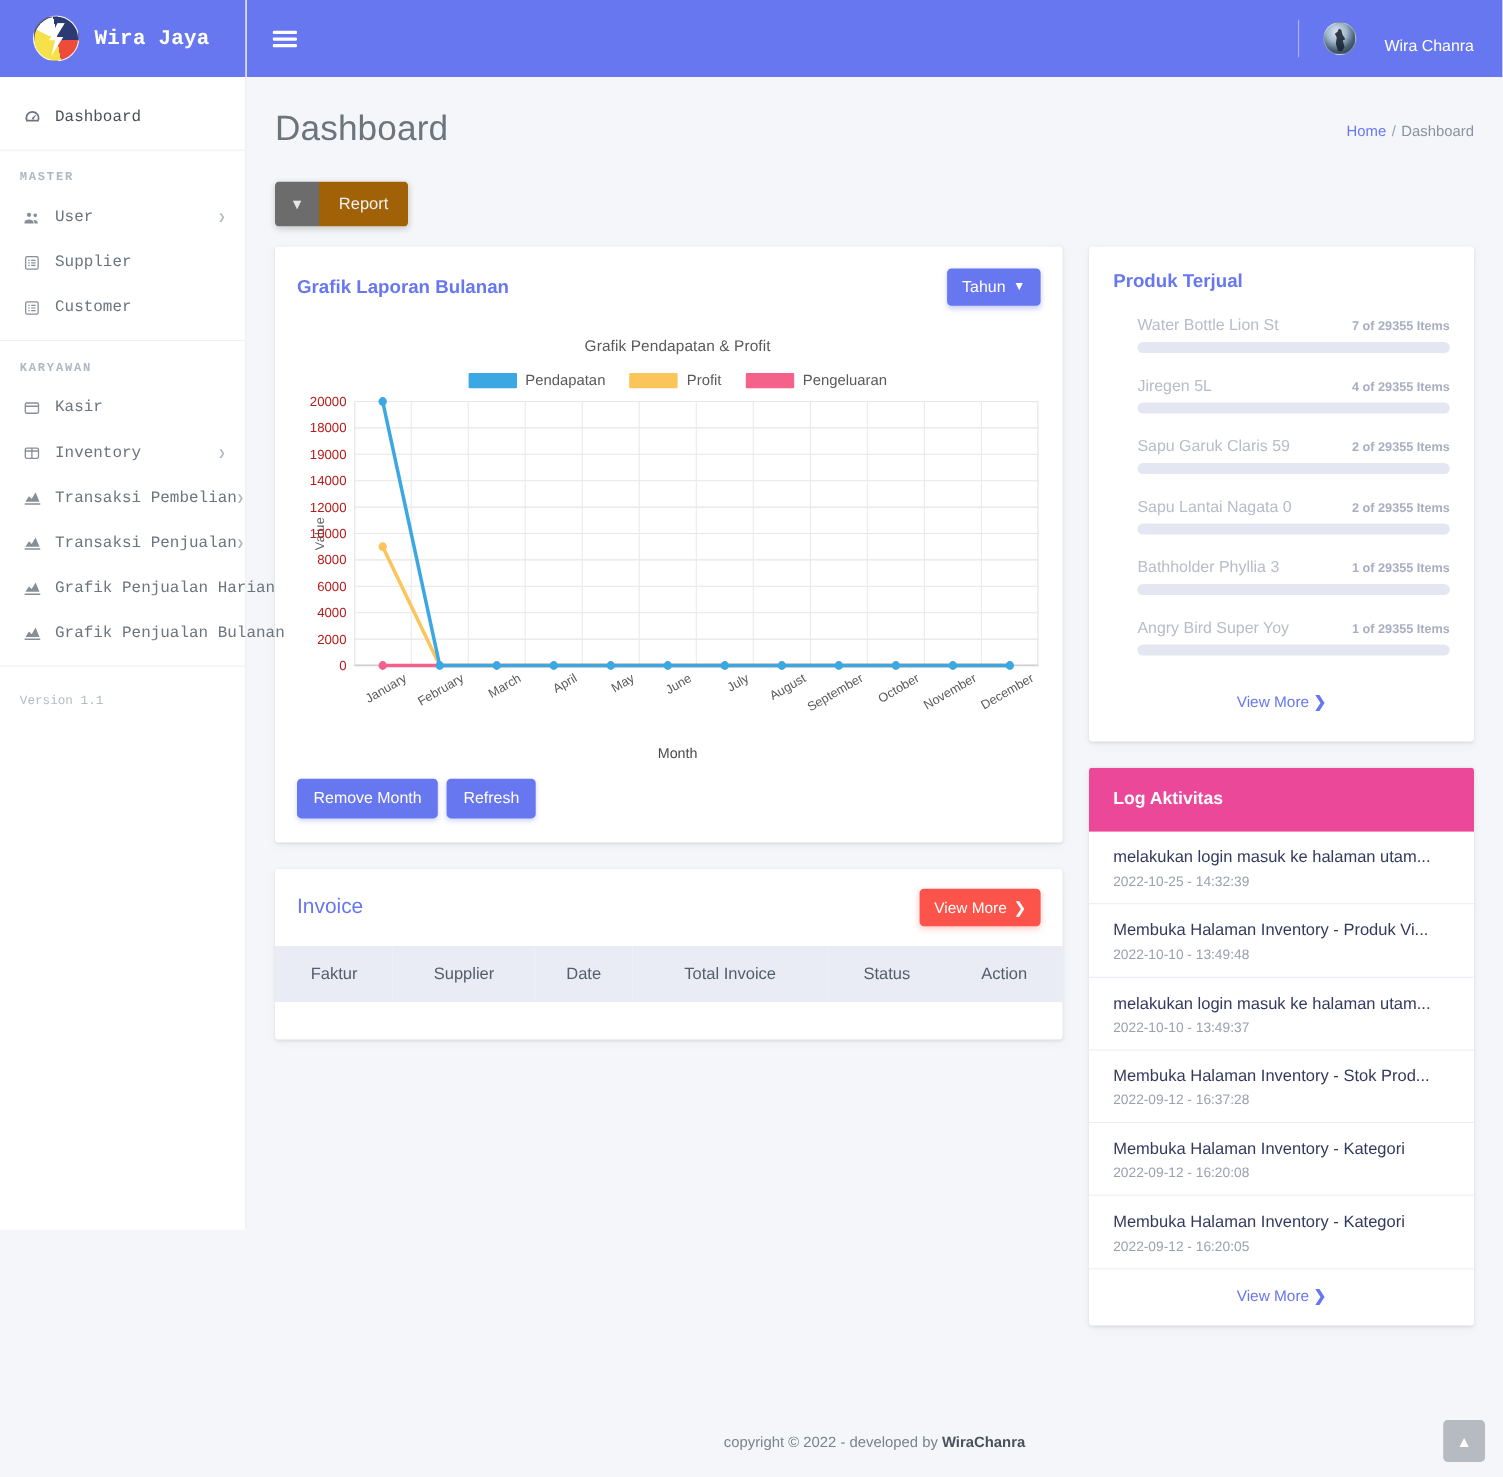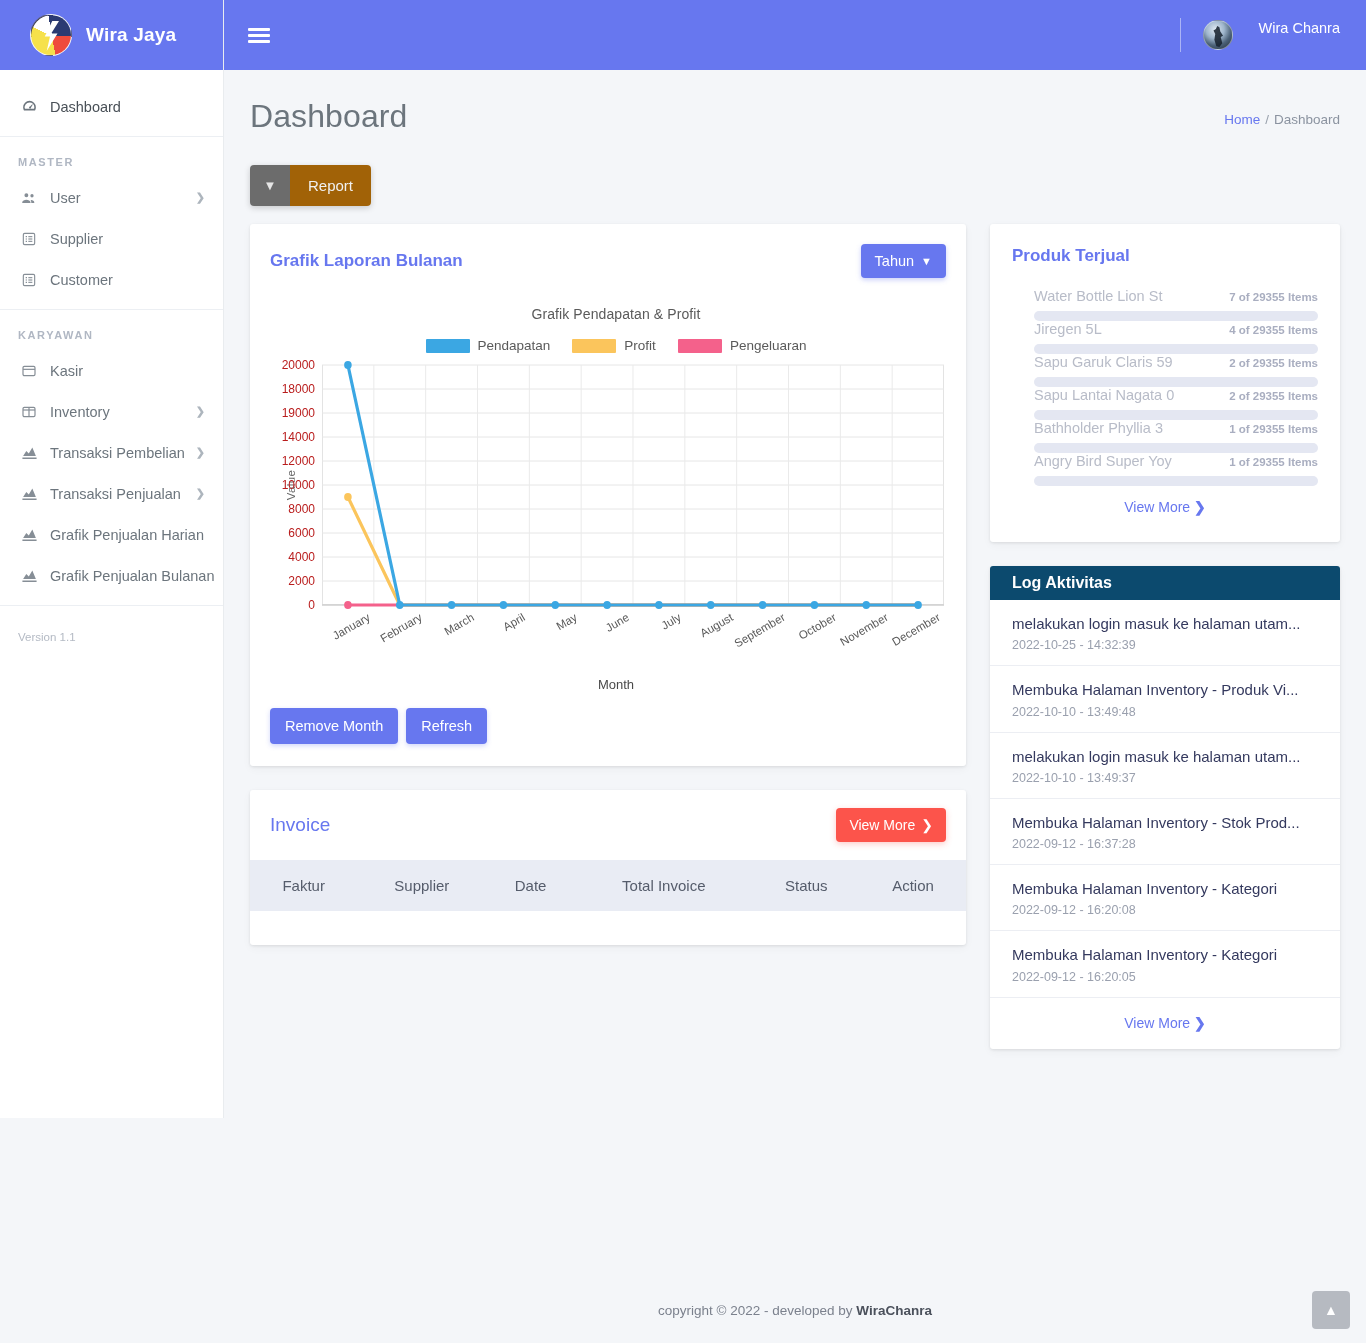--- a/index.html
+++ b/index.html
@@ -14,20 +14,21 @@
 
   
   .sidebar {
     width: 224px;
     flex: 0 0 224px;
     background: #ffffff;
     height: 1118px;
     border-right: 1px solid #e9ecef;
     position: relative;
     z-index: 5;
+    font-family: Liberation Mono, monospace;
   }
   .brand {
     height: 70px;
     background: #6777ef;
     display: flex;
     align-items: center;
     padding-left: 30px;
     gap: 14px;
   }
   .brand-logo {
@@ -97,21 +98,21 @@
     display: flex; align-items: center;
     padding: 0 26px 0 24px;
     flex: 0 0 70px;
   }
   .hamburger {
     width: 22px; display: flex; flex-direction: column; gap: 3px; cursor: pointer;
   }
   .hamburger i { display: block; height: 3px; background: #fff; border-radius: 1px; }
   .topbar-spacer { flex: 1; }
   .topbar-divider { width: 1px; height: 34px; background: rgba(255,255,255,.45); margin-right: 22px; }
-  .userbox { display: flex; align-items: flex-start; gap: 26px; cursor: pointer; }
+  .userbox { display: flex; align-items: flex-end; gap: 26px; cursor: pointer; }
   .avatar {
     width: 30px; height: 30px; border-radius: 50%;
     background:
       radial-gradient(circle at 40% 30%, #dfe9f2 0%, #9fb6cc 35%, #4c6278 62%, #1d2733 100%);
     position: relative; overflow: hidden;
     border: 1px solid rgba(255,255,255,.4);
   }
   .avatar::after {
     content:"";position:absolute;left:9px;top:5px;width:11px;height:21px;
     background:#15202b;
@@ -218,21 +219,21 @@
     background: #6777ef; color: #fff; border: none; border-radius: 4px;
     padding: 10px 15px; font-size: 14.5px; cursor: pointer;
     font-family: "Liberation Sans", sans-serif;
     box-shadow: 0 2px 5px rgba(103,119,239,.3);
   }
 
   
   .pt-card { padding-bottom: 4px; }
   .pt-title { color: #6777ef; font-size: 17px; font-weight: bold; padding: 22px 22px 8px 22px; }
   .pt-list { padding: 14px 22px 0 22px; }
-  .pt-row { padding-left: 22px; }
+  .pt-row { margin-bottom: 22px; padding-left: 22px; }
   .pt-row-top { display: flex; align-items: baseline; justify-content: space-between; }
   .pt-name { font-size: 14.5px; color: #b8bcc8; }
   .pt-count { font-size: 11.5px; color: #a9aec0; font-weight: bold; }
   .pt-bar {
     margin-top: 7px; height: 10px; border-radius: 6px; background: #e4e7f2;
   }
   .pt-more { text-align: center; padding: 12px 0 22px 0; }
   .link-more {
     color: #6777ef; font-size: 14px; text-decoration: none; cursor: pointer;
   }
@@ -254,22 +255,22 @@
   table.inv { width: 100%; border-collapse: collapse; }
   table.inv thead th {
     background: #e9ecf4; color: #555c6b; font-weight: normal;
     font-size: 15px; padding: 17px 10px; text-align: center;
   }
   table.inv tbody td { height: 34px; }
 
   
   .log-card { background: #fff; border-radius: 3px; box-shadow: 0 1px 3px rgba(0,0,0,.09), 0 3px 10px rgba(0,0,0,.04); overflow: hidden; }
   .log-head {
-    background: #0c4a6e; color: #fff; font-size: 16px; font-weight: bold;
-    padding: 8px 22px;
+    background: #ec4899; color: #fff; font-size: 16px; font-weight: bold;
+    padding: 20px 22px;
   }
   .log-item { padding: 14px 22px 13px 22px; border-bottom: 1px solid #eceef3; cursor: pointer; }
   .log-text { font-size: 15px; color: #34395e; line-height: 1.35; }
   .log-time { font-size: 12.5px; color: #9aa0ae; margin-top: 4px; }
   .log-more { text-align: center; padding: 16px 0 17px 0; }
 
   
   .footer {
     height: 66px; display: flex; align-items: center; justify-content: center;
     font-size: 13.5px; color: #7b818d; background: #f4f6f9;

